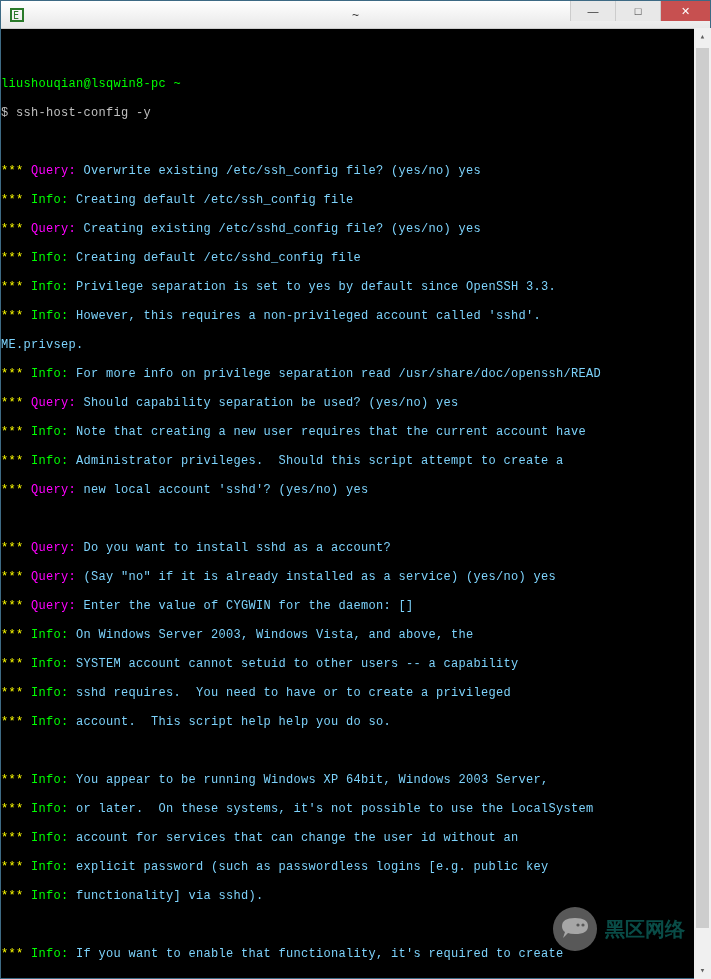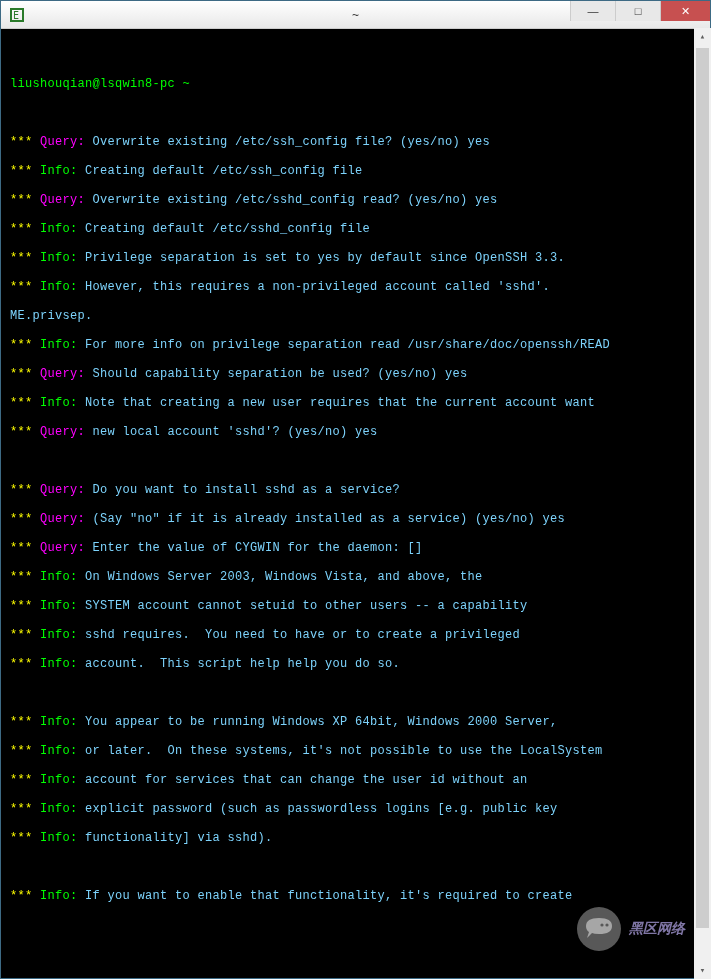--- a/index.html
+++ b/index.html
@@ -60,21 +60,21 @@
     border-left: 1px solid #ccc;
   }
   .win-btn.close {
     background: #c75050;
     color: #fff;
     width: 50px;
   }
   .terminal-body {
     flex: 1;
     background: #000;
-    padding: 4px 9px;
+    padding: 4px 0;
     overflow: hidden;
     position: relative;
   }
   .terminal-content {
     width: 693px;
     line-height: 14.5px;
     letter-spacing: 0.3px;
     white-space: pre;
     color: #c0c0c0;
   }
@@ -117,25 +117,24 @@
   }
   .wm-logo {
     width: 44px; height: 44px;
     border-radius: 50%;
     background: #888;
     display: flex;
     align-items: center;
     justify-content: center;
   }
   .wm-text {
-    color: #c4b5fd;
+    color: #0f766e;
     font-family: "Microsoft YaHei", sans-serif;
-    font-size: 14px;
+    font-size: 20px;
     font-weight: bold;
-    font-style: italic;
   }
   .line { display: block; }
 </style>
 </head>
 <body>
 
 <div class="window">
 
   <div class="titlebar">
     <span class="title-icon">
@@ -149,42 +148,44 @@
       <div class="win-btn">—</div>
       <div class="win-btn">□</div>
       <div class="win-btn close">✕</div>
     </div>
   </div>
 
   <div class="terminal-body">
     <div class="terminal-content">
 <span class="line"> </span>
 <span class="line g">liushouqian@lsqwin8-pc ~</span>
+<span class="line c">$ ssh-host-config -y</span>
 <span class="line"> </span>
 <span class="line"><span class="y">*** </span><span class="m">Query:</span><span class="w"> Overwrite existing /etc/ssh_config file? (yes/no) yes</span></span>
 <span class="line"><span class="y">*** </span><span class="g">Info:</span><span class="w"> Creating default /etc/ssh_config file</span></span>
-<span class="line"><span class="y">*** </span><span class="m">Query:</span><span class="w"> Overwrite existing /etc/sshd_config read? (yes/no) yes</span></span>
+<span class="line"><span class="y">*** </span><span class="m">Query:</span><span class="w"> Creating existing /etc/sshd_config file? (yes/no) yes</span></span>
 <span class="line"><span class="y">*** </span><span class="g">Info:</span><span class="w"> Creating default /etc/sshd_config file</span></span>
 <span class="line"><span class="y">*** </span><span class="g">Info:</span><span class="w"> Privilege separation is set to yes by default since OpenSSH 3.3.</span></span>
 <span class="line"><span class="y">*** </span><span class="g">Info:</span><span class="w"> However, this requires a non-privileged account called 'sshd'.</span></span>
 <span class="line w">ME.privsep.</span>
 <span class="line"><span class="y">*** </span><span class="g">Info:</span><span class="w"> For more info on privilege separation read /usr/share/doc/openssh/READ</span></span>
 <span class="line"><span class="y">*** </span><span class="m">Query:</span><span class="w"> Should capability separation be used? (yes/no) yes</span></span>
-<span class="line"><span class="y">*** </span><span class="g">Info:</span><span class="w"> Note that creating a new user requires that the current account want</span></span>
+<span class="line"><span class="y">*** </span><span class="g">Info:</span><span class="w"> Note that creating a new user requires that the current account have</span></span>
+<span class="line"><span class="y">*** </span><span class="g">Info:</span><span class="w"> Administrator privileges.  Should this script attempt to create a</span></span>
 <span class="line"><span class="y">*** </span><span class="m">Query:</span><span class="w"> new local account 'sshd'? (yes/no) yes</span></span>
 <span class="line"> </span>
-<span class="line"><span class="y">*** </span><span class="m">Query:</span><span class="w"> Do you want to install sshd as a service?</span></span>
+<span class="line"><span class="y">*** </span><span class="m">Query:</span><span class="w"> Do you want to install sshd as a account?</span></span>
 <span class="line"><span class="y">*** </span><span class="m">Query:</span><span class="w"> (Say "no" if it is already installed as a service) (yes/no) yes</span></span>
 <span class="line"><span class="y">*** </span><span class="m">Query:</span><span class="w"> Enter the value of CYGWIN for the daemon: []</span></span>
 <span class="line"><span class="y">*** </span><span class="g">Info:</span><span class="w"> On Windows Server 2003, Windows Vista, and above, the</span></span>
 <span class="line"><span class="y">*** </span><span class="g">Info:</span><span class="w"> SYSTEM account cannot setuid to other users -- a capability</span></span>
 <span class="line"><span class="y">*** </span><span class="g">Info:</span><span class="w"> sshd requires.  You need to have or to create a privileged</span></span>
 <span class="line"><span class="y">*** </span><span class="g">Info:</span><span class="w"> account.  This script help help you do so.</span></span>
 <span class="line"> </span>
-<span class="line"><span class="y">*** </span><span class="g">Info:</span><span class="w"> You appear to be running Windows XP 64bit, Windows 2000 Server,</span></span>
+<span class="line"><span class="y">*** </span><span class="g">Info:</span><span class="w"> You appear to be running Windows XP 64bit, Windows 2003 Server,</span></span>
 <span class="line"><span class="y">*** </span><span class="g">Info:</span><span class="w"> or later.  On these systems, it's not possible to use the LocalSystem</span></span>
 <span class="line"><span class="y">*** </span><span class="g">Info:</span><span class="w"> account for services that can change the user id without an</span></span>
 <span class="line"><span class="y">*** </span><span class="g">Info:</span><span class="w"> explicit password (such as passwordless logins [e.g. public key</span></span>
 <span class="line"><span class="y">*** </span><span class="g">Info:</span><span class="w"> functionality] via sshd).</span></span>
 <span class="line"> </span>
 <span class="line"><span class="y">*** </span><span class="g">Info:</span><span class="w"> If you want to enable that functionality, it's required to create</span></span>
 
 
 
 

